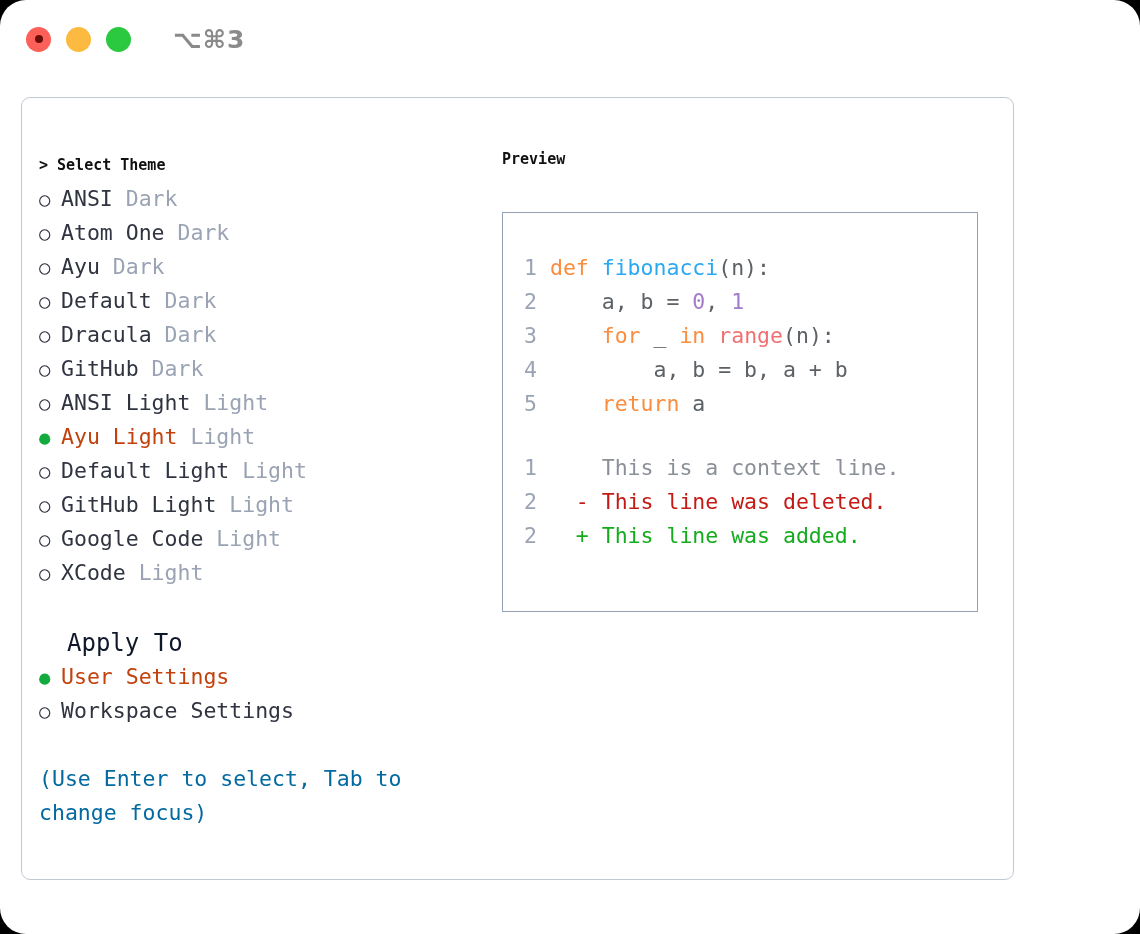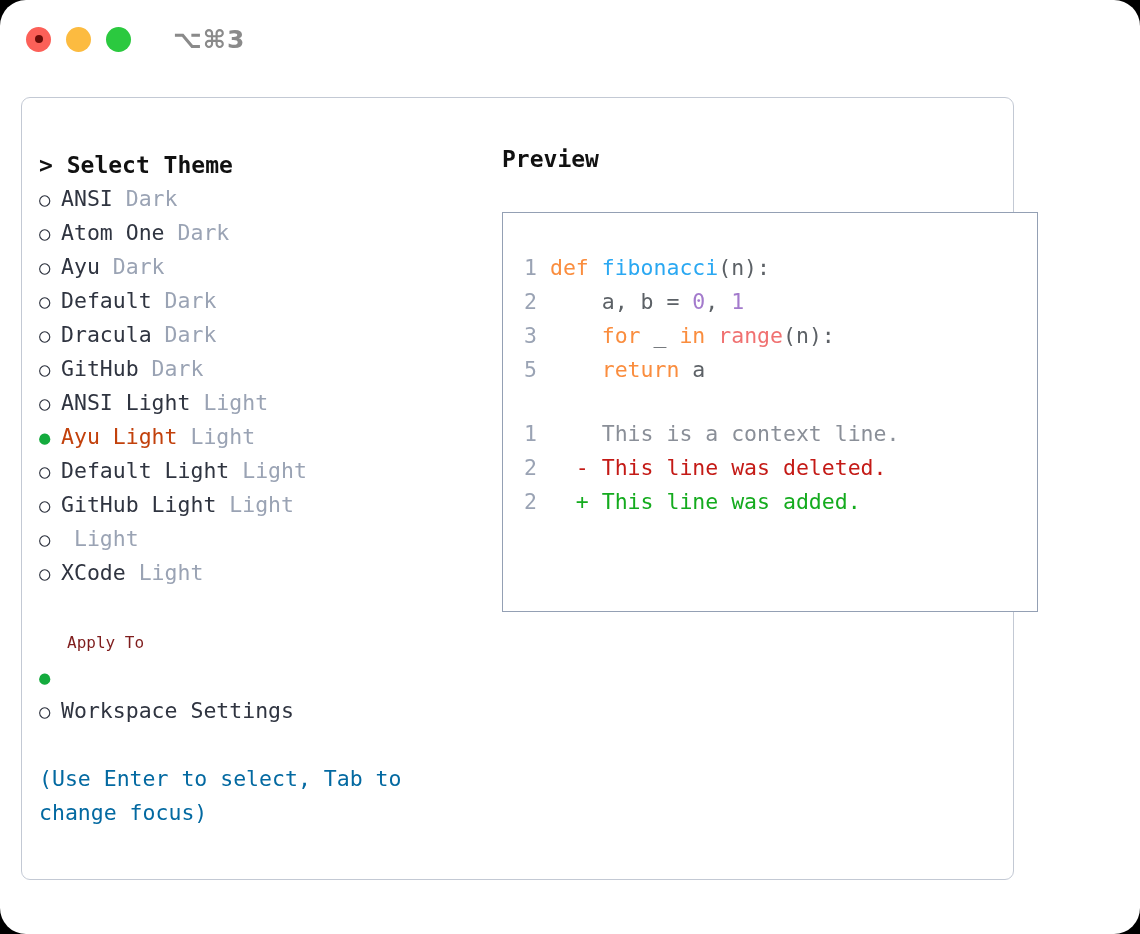--- a/index.html
+++ b/index.html
@@ -86,21 +86,21 @@
   }
 
   
   .left-col {
     position: absolute;
     left: 17px;
     top: 50px;
     width: 440px;
   }
   .col-title {
-    font-size: 23px;
+    font-size: 15px;
     font-weight: bold;
     color: #111111;
     line-height: 34px;
     white-space: pre;
   }
   .theme-list { margin-top: 0; }
   .theme-row {
     display: flex;
     align-items: baseline;
     line-height: 34px;
@@ -114,22 +114,22 @@
     color: #2f3440;
     line-height: 34px;
   }
   .bullet.sel { color: #14ab3e; }
   .theme-name { color: #2f3440; text-align: center; }
   .theme-row.selected .theme-name { color: #c2410c; }
   .theme-tag { color: #9aa3b4; }
 
   .apply-block { margin-top: 36px; }
   .apply-head {
-    font-size: 16px;
-    color: #7f1d1d;
+    font-size: 24px;
+    color: #0f172a;
     line-height: 34px;
     padding-left: 28px;
     white-space: pre;
     margin-top: 14px;
   }
   .hint {
     margin-top: 34px;
     font-size: 21.5px;
     color: #0369a1;
     line-height: 34px;
@@ -138,21 +138,21 @@
 
   
   .right-col {
     position: absolute;
     left: 480px;
     top: 44px;
     width: 490px;
   }
   .preview-box {
     margin-top: 36px;
-    width: 536px;
+    width: 476px;
     height: 400px;
     box-sizing: border-box;
     border: 1.5px solid #94a0b4;
     background: #ffffff;
     padding: 38px 0 16px 12px;
   }
   .code-line {
     font-size: 21.5px;
     line-height: 34px;
     white-space: pre;
@@ -197,43 +197,44 @@
             <div class="theme-row"><span class="bullet">○</span><span class="theme-name">ANSI</span><span class="theme-tag"> Dark</span></div>
             <div class="theme-row"><span class="bullet">○</span><span class="theme-name">Atom One</span><span class="theme-tag"> Dark</span></div>
             <div class="theme-row"><span class="bullet">○</span><span class="theme-name">Ayu</span><span class="theme-tag"> Dark</span></div>
             <div class="theme-row"><span class="bullet">○</span><span class="theme-name">Default</span><span class="theme-tag"> Dark</span></div>
             <div class="theme-row"><span class="bullet">○</span><span class="theme-name">Dracula</span><span class="theme-tag"> Dark</span></div>
             <div class="theme-row"><span class="bullet">○</span><span class="theme-name">GitHub</span><span class="theme-tag"> Dark</span></div>
             <div class="theme-row"><span class="bullet">○</span><span class="theme-name">ANSI Light</span><span class="theme-tag"> Light</span></div>
             <div class="theme-row selected"><span class="bullet sel">●</span><span class="theme-name">Ayu Light</span><span class="theme-tag"> Light</span></div>
             <div class="theme-row"><span class="bullet">○</span><span class="theme-name">Default Light</span><span class="theme-tag"> Light</span></div>
             <div class="theme-row"><span class="bullet">○</span><span class="theme-name">GitHub Light</span><span class="theme-tag"> Light</span></div>
-            <div class="theme-row"><span class="bullet">○</span><span class="theme-tag"> Light</span></div>
+            <div class="theme-row"><span class="bullet">○</span><span class="theme-name">Google Code</span><span class="theme-tag"> Light</span></div>
             <div class="theme-row"><span class="bullet">○</span><span class="theme-name">XCode</span><span class="theme-tag"> Light</span></div>
           </div>
 
         <div class="apply-block">
           <div class="apply-head">Apply To</div>
           <div id="apply-list">
-              <div class="theme-row selected"><span class="bullet sel">●</span></div>
+              <div class="theme-row selected"><span class="bullet sel">●</span><span class="theme-name">User Settings</span></div>
               <div class="theme-row"><span class="bullet">○</span><span class="theme-name">Workspace Settings</span></div>
             </div>
         </div>
 
         <div class="hint">(Use Enter to select, Tab to change focus)</div>
       </div>
 
       <div class="right-col">
         <div class="col-title">Preview</div>
 
         <div class="preview-box">
           <div id="code-sample">
               <div class="code-line"><span class="gutter">1</span> <span class="tok-kw">def </span><span class="tok-fn">fibonacci</span><span class="tok-plain">(n):</span></div>
               <div class="code-line"><span class="gutter">2</span> <span class="tok-plain">    a, b = </span><span class="tok-num">0</span><span class="tok-plain">, </span><span class="tok-num">1</span></div>
               <div class="code-line"><span class="gutter">3</span> <span class="tok-plain">    </span><span class="tok-kw">for</span><span class="tok-plain"> _ </span><span class="tok-kw">in</span><span class="tok-plain"> </span><span class="tok-call">range</span><span class="tok-plain">(n):</span></div>
+              <div class="code-line"><span class="gutter">4</span> <span class="tok-plain">        a, b = b, a + b</span></div>
               <div class="code-line"><span class="gutter">5</span> <span class="tok-plain">    </span><span class="tok-kw">return</span><span class="tok-plain"> a</span></div>
             </div>
           <div class="spacer-line"></div>
           <div id="diff-sample">
               <div class="code-line"><span class="gutter">1</span><span class="diff-ctx">     </span><span class="diff-ctx">This is a context line.</span></div>
               <div class="code-line"><span class="gutter">2</span><span class="diff-del">   - </span><span class="diff-del">This line was deleted.</span></div>
               <div class="code-line"><span class="gutter">2</span><span class="diff-add">   + </span><span class="diff-add">This line was added.</span></div>
             </div>
         </div>
       </div>

